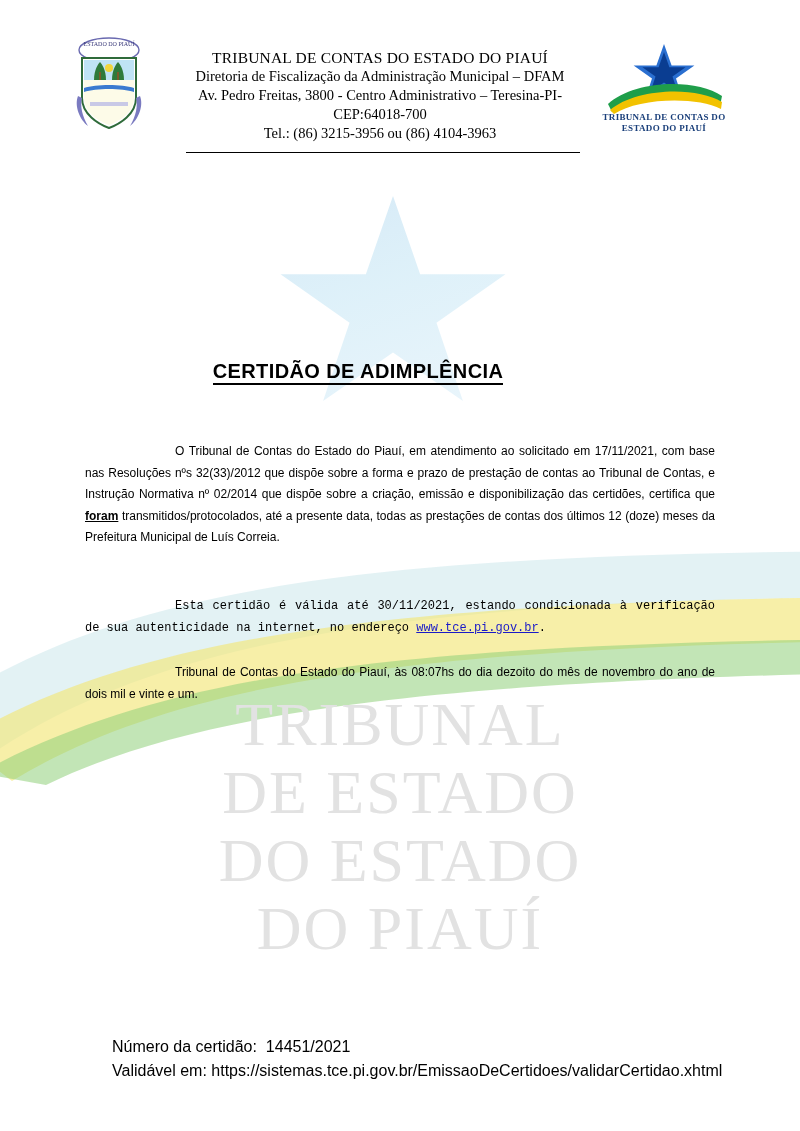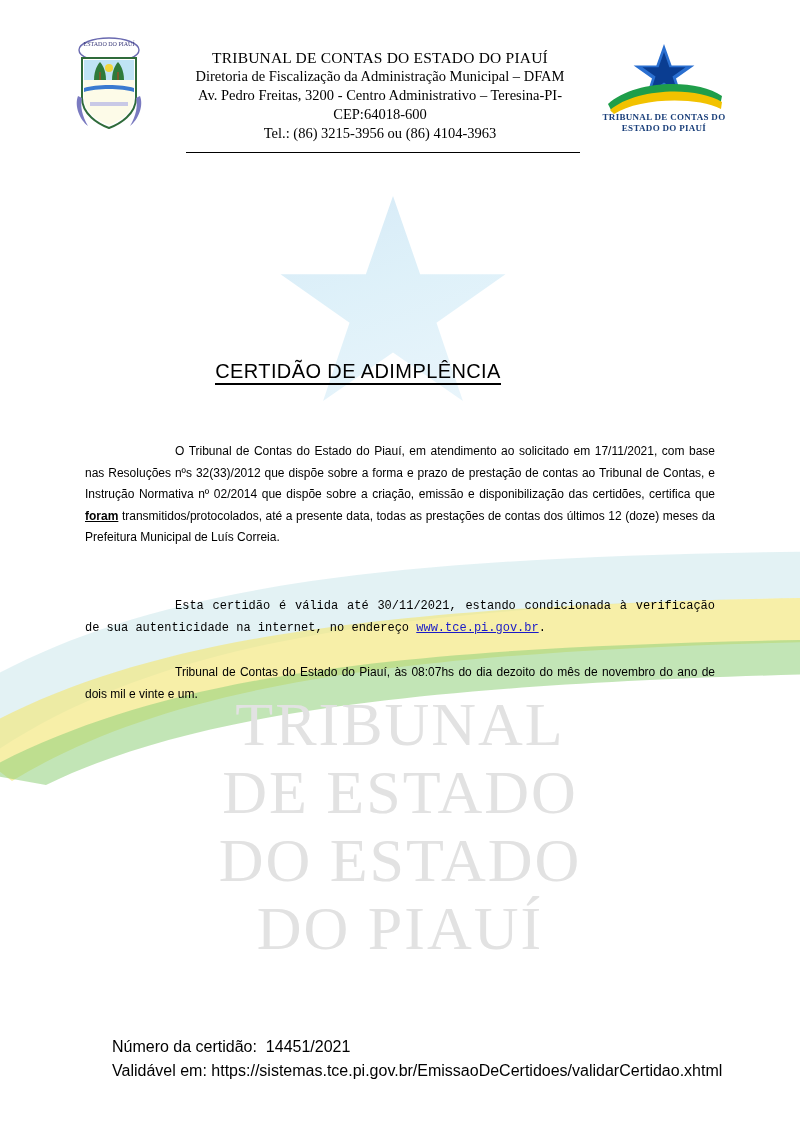--- a/index.html
+++ b/index.html
@@ -123,21 +123,21 @@
   }
 
   
   .doc-title {
     position: absolute;
     left: 0;
     top: 360px;
     width: 716px;
     text-align: center;
     font-size: 20px;
-    font-weight: normal;
+    font-weight: bold;
     letter-spacing: .4px;
   }
   .doc-title span {
     border-bottom: 2px solid #000;
     padding-bottom: 1px;
   }
 
   
   .body-block {
     position: absolute;
@@ -209,22 +209,22 @@
           <path d="M12 52 C24 48 50 48 62 52 L62 56 C50 52 24 52 12 56 Z" fill="#3a7ad0"></path>
           <path d="M18 66 h38 v4 h-38 z" fill="#c9c9e6"></path>
           <path d="M6 60 C2 70 8 84 16 90 C10 80 8 70 10 62 Z" fill="#7a7ac0"></path>
           <path d="M68 60 C72 70 66 84 58 90 C64 80 66 70 64 62 Z" fill="#7a7ac0"></path>
         </svg>
       </div>
 
       <div class="header-text">
         <div class="l1">TRIBUNAL DE CONTAS DO ESTADO DO PIAUÍ</div>
         <div>Diretoria de Fiscalização da Administração Municipal – DFAM</div>
-        <div>Av. Pedro Freitas, 3200 - Centro Administrativo – Teresina-PI-</div>
-        <div>CEP:64018-600</div>
+        <div>Av. Pedro Freitas, 3800 - Centro Administrativo – Teresina-PI-</div>
+        <div>CEP:64018-700</div>
         <div>Tel.: (86) 3215-3956 ou (86) 4104-3963</div>
       </div>
 
       <div class="header-rule"></div>
 
       <div class="tce-logo">
         <svg width="128" height="72" viewBox="0 0 128 72">
           <path d="M64 2 L71.6 23.4 L94.4 23.4 L76 36.6 L83.1 58.2 L64 44.8 L44.9 58.2 L52 36.6 L33.6 23.4 L56.4 23.4 Z" fill="#2a6fd0"></path>
           <path d="M64 10 L69.4 25.2 L85.6 25.2 L72.5 34.6 L77.6 49.9 L64 40.4 L50.4 49.9 L55.5 34.6 L42.4 25.2 L58.6 25.2 Z" fill="#0a3d91"></path>
           <path d="M8 62 C34 38 96 36 122 54 L120 64 C94 48 36 50 12 70 Z" fill="#1f9e4a"></path>

